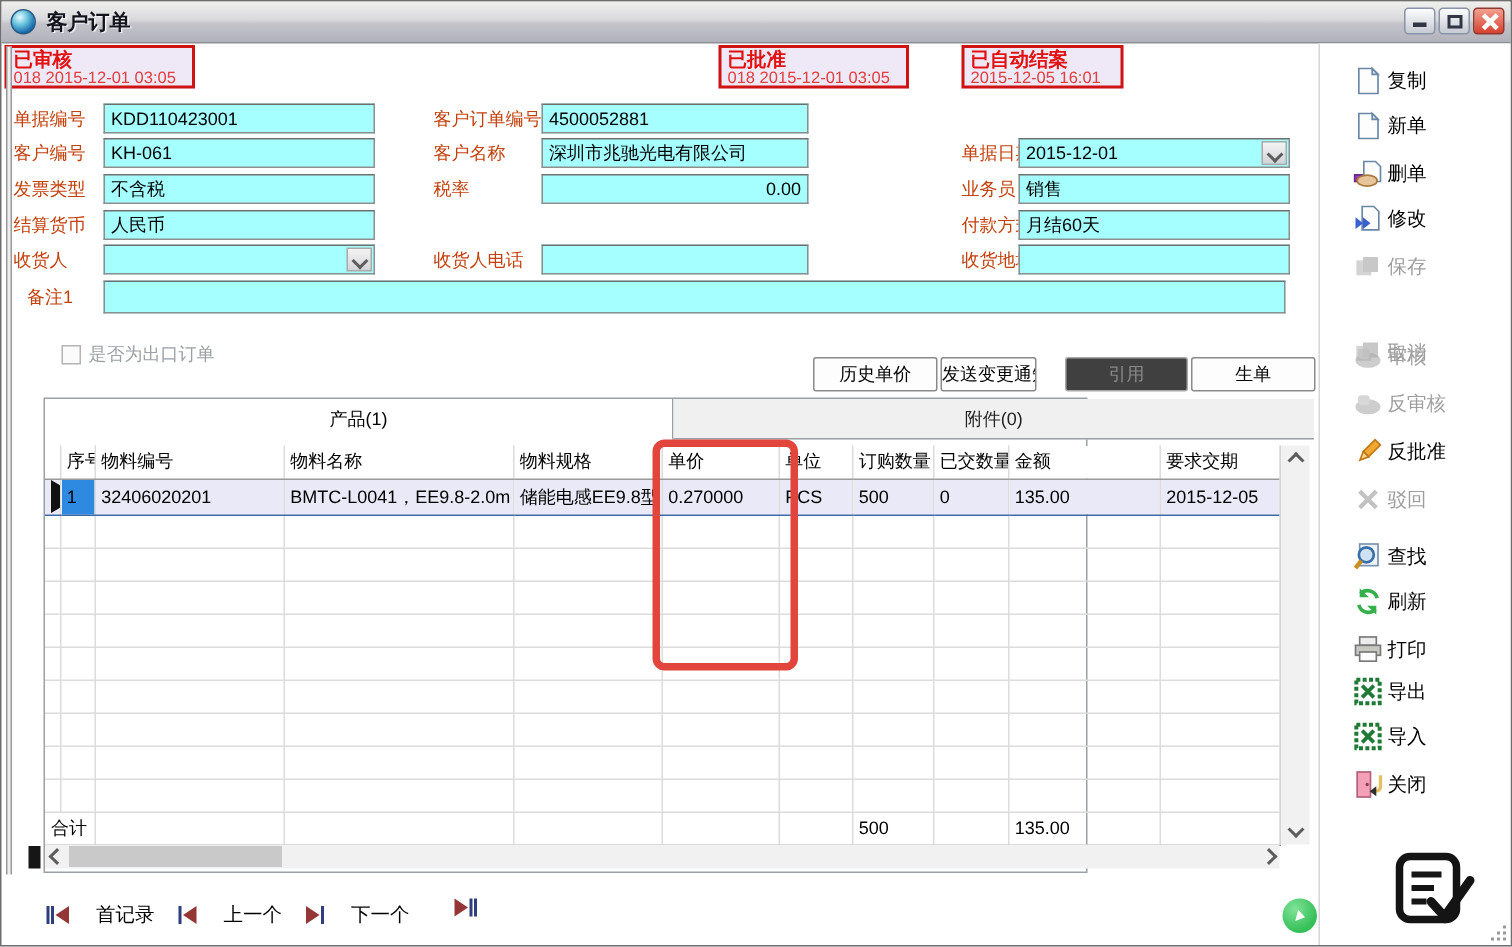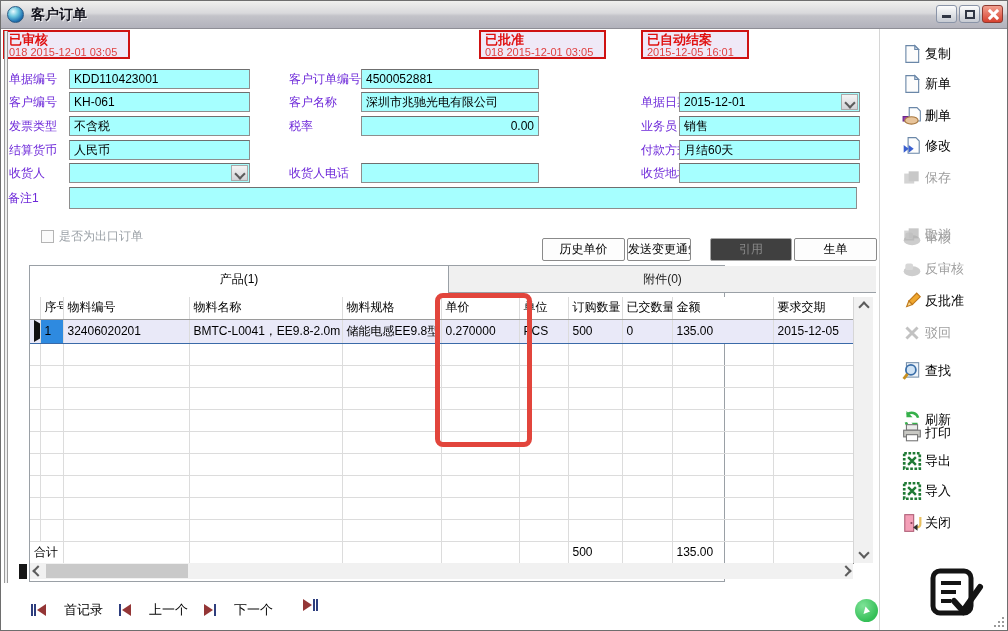--- a/index.html
+++ b/index.html
@@ -36,21 +36,21 @@
   .stamp {
     position:absolute; top:29px; height:29px; background:#efe9f7;
     border:2px solid #cf1212; padding:0 4px; overflow:hidden; white-space:nowrap;
   }
   .stamp .s-title { font-size:13px; font-weight:bold; color:#e01212; line-height:13px; display:block; margin-top:1px;}
   .stamp .s-detail { font-size:11px; color:#e04040; line-height:12px; display:block; }
   
   .vsplit { position:absolute; left:3px; top:30px; width:4px; height:552px;
     border-left:1px solid #9a9a9a; border-right:1px solid #9a9a9a; background:#eee; }
   
-  .flabel { position:absolute; font-size:12px; color:#6d28d9; height:20px; line-height:20px; white-space:nowrap; }
+  .flabel { position:absolute; font-size:12px; color:#c2410c; height:20px; line-height:20px; white-space:nowrap; }
   .ffield {
     position:absolute; height:20px; background:#a6ffff;
     border:1px solid #8e8e8e; border-top-color:#6f6f6f; font-size:12px; line-height:18px;
     padding:0 4px; white-space:nowrap; overflow:hidden; color:#000;
   }
   .ffield.ta-r { text-align:right; }
   .combo-arrow {
     position:absolute; right:1px; top:1px; width:17px; height:16px;
     background:linear-gradient(#f4f4f4,#d4d4d8); border:1px solid #aaa; cursor:pointer;
   }
@@ -164,21 +164,21 @@
   <div class="ffield" style="left:68px;top:115px;width:181px;">不含税</div>
   <span class="flabel" style="left:8px;top:139px;">结算货币</span>
   <div class="ffield" style="left:68px;top:139px;width:181px;">人民币</div>
   <span class="flabel" style="left:8px;top:162px;">收货人</span>
   <div class="ffield" style="left:68px;top:162px;width:181px;">
     <span></span>
     <span class="combo-arrow">
         <span class="chev down"></span>
       </span>
   </div>
-  <span class="flabel" style="left:7px;top:187px;">备注1</span>
+  <span class="flabel" style="left:17px;top:187px;">备注1</span>
   <div class="ffield" style="left:68px;top:186px;width:788px;height:22px;"></div>
 
   <span class="flabel" style="left:288px;top:68px;">客户订单编号</span>
   <div class="ffield" style="left:360px;top:68px;width:178px;">4500052881</div>
   <span class="flabel" style="left:288px;top:91px;">客户名称</span>
   <div class="ffield" style="left:360px;top:91px;width:178px;">深圳市兆驰光电有限公司</div>
   <span class="flabel" style="left:288px;top:115px;">税率</span>
   <div class="ffield ta-r" style="left:360px;top:115px;width:178px;">0.00</div>
   <span class="flabel" style="left:288px;top:162px;">收货人电话</span>
   <div class="ffield" style="left:360px;top:162px;width:178px;"></div>
@@ -522,21 +522,21 @@
       <span class="lbl">驳回</span>
     </div>
     <div class="side-btn" style="top:330px;">
       <svg width="20" height="20" viewBox="0 0 18 18">
           <rect x="4" y="1.5" width="11" height="13" fill="#eef4fa" stroke="#7a93ad"></rect>
           <circle cx="8" cy="8" r="4.5" fill="#cfe2f4" stroke="#3a6ea8" stroke-width="1.6"></circle>
           <path d="M5 11.5L1.5 16" stroke="#c89020" stroke-width="2.6"></path>
         </svg>
       <span class="lbl">查找</span>
     </div>
-    <div class="side-btn" style="top:379px;">
+    <div class="side-btn" style="top:360px;">
       <svg width="20" height="20" viewBox="0 0 18 18">
           <path d="M14.5 7A6 6 0 0 0 4.5 4.2" fill="none" stroke="#35b04a" stroke-width="2.2"></path>
           <path d="M4 1v5.5h5.5z" fill="#35b04a"></path>
           <path d="M3.5 11a6 6 0 0 0 10 2.8" fill="none" stroke="#35b04a" stroke-width="2.2"></path>
           <path d="M14 17v-5.5H8.5z" fill="#35b04a"></path>
         </svg>
       <span class="lbl">刷新</span>
     </div>
     <div class="side-btn" style="top:392px;">
       <svg width="20" height="20" viewBox="0 0 18 18">

